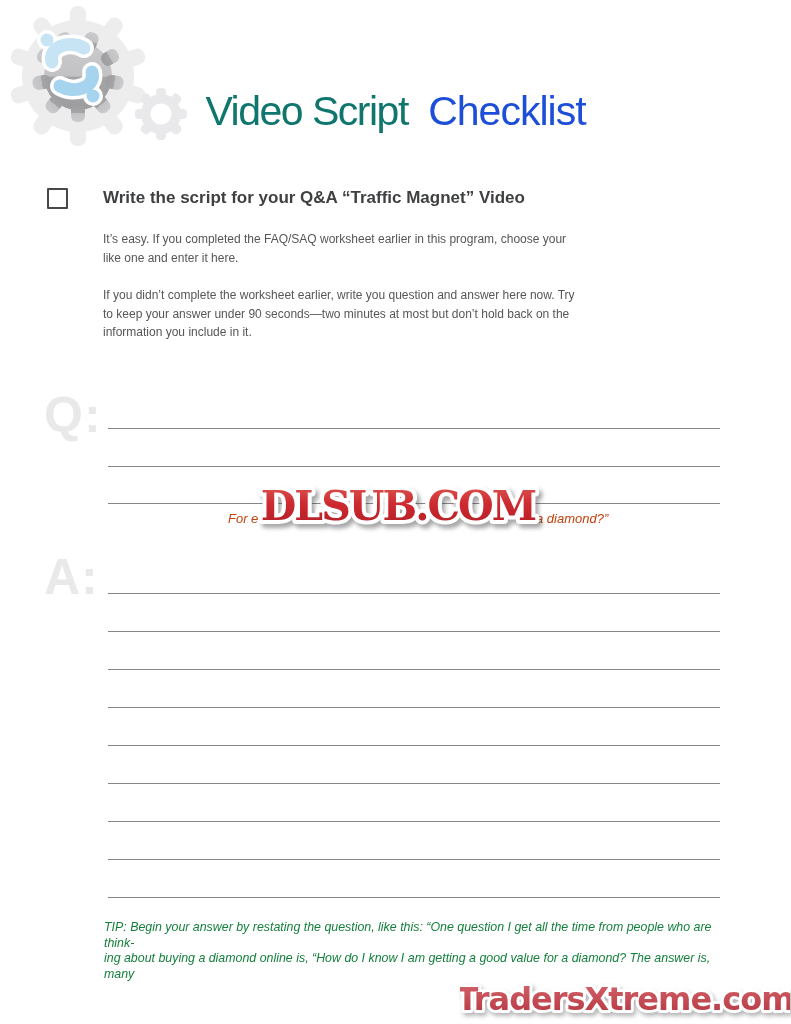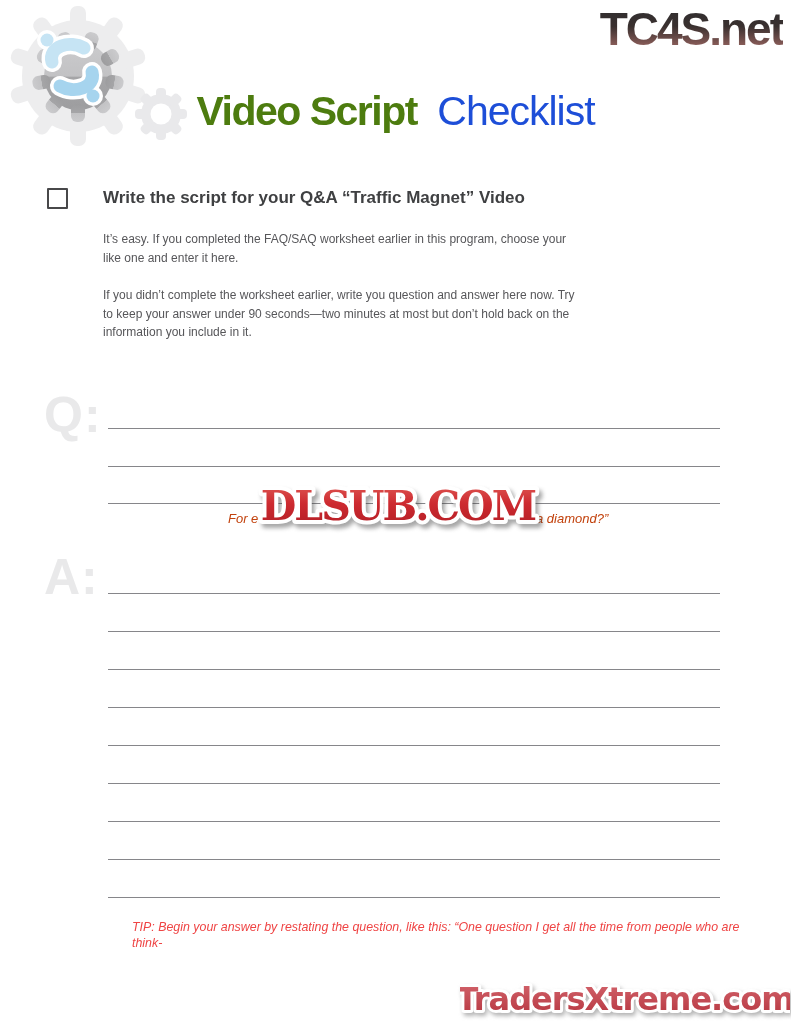--- a/index.html
+++ b/index.html
@@ -14,21 +14,21 @@
     position:absolute;top:2px;right:8px;
     font-size:46px;font-weight:bold;letter-spacing:-2px;
     background:linear-gradient(180deg,#2e2e30 0%,#39302f 45%,#8c5e5a 82%,#a87b74 100%);
     -webkit-background-clip:text;background-clip:text;
     color:transparent;
   }
   .title{
     position:absolute;left:0;right:0;top:88px;text-align:center;
     font-size:41px;letter-spacing:-1px;white-space:nowrap;
   }
-  .title .t-black{font-weight:bold;color:#4d7c0f;letter-spacing:-1.5px;margin-top:30px;}
+  .title .t-black{font-weight:normal;color:#0f766e;letter-spacing:-1.5px;margin-top:30px;}
   .title .t-blue{font-weight:400;color:#1d4ed8;margin-left:10px;}
   
   .checkbox{
     position:absolute;left:47px;top:188px;width:17px;height:17px;
     border:2px solid #48484a;background:#fff;border-radius:1px;
   }
   .item-heading{
     position:absolute;left:103px;top:188px;width:620px;
     font-size:17px;font-weight:bold;color:#3f4042;
   }
@@ -54,21 +54,21 @@
   .cap-start{left:228px;}
   .cap-end{left:536px;}
   
   .watermark{
     position:absolute;left:248px;top:474px;
     filter:drop-shadow(3px 4px 2px rgba(60,60,60,0.45));
   }
   
   .tip{
     position:absolute;left:104px;top:920px;width:625px;
-    font-size:12.4px;line-height:15.6px;font-style:italic;color:#ef4444;margin-left:28px;
+    font-size:12.4px;line-height:15.6px;font-style:italic;color:#15803d;
   }
   
   .footer-logo{
     position:absolute;left:460px;top:975px;
     filter:drop-shadow(2px 3px 2px rgba(120,120,120,0.55));
   }
 </style>
 </head>
 <body>
 
@@ -137,21 +137,20 @@
         <rect x="156" y="88" width="10" height="13" rx="4" transform="rotate(135 161 114)"></rect>
         <rect x="156" y="88" width="10" height="13" rx="4" transform="rotate(180 161 114)"></rect>
         <rect x="156" y="88" width="10" height="13" rx="4" transform="rotate(225 161 114)"></rect>
         <rect x="156" y="88" width="10" height="13" rx="4" transform="rotate(270 161 114)"></rect>
         <rect x="156" y="88" width="10" height="13" rx="4" transform="rotate(315 161 114)"></rect>
       </g>
       <circle cx="161" cy="114" r="10.5" fill="#ffffff"></circle>
     </g>
   </svg>
 
-  <div class="tc4s">TC4S.net</div>
 
   <div class="title">
     <span class="t-black">Video Script</span>
     <span class="t-blue">Checklist</span>
   </div>
 
   <div class="checkbox"></div>
   <div class="item-heading">Write the script for your Q&amp;A “Traffic Magnet” Video</div>
 
   <div class="para para1">
@@ -189,20 +188,21 @@
   <div class="wline" style="top:669px;"></div>
   <div class="wline" style="top:707px;"></div>
   <div class="wline" style="top:745px;"></div>
   <div class="wline" style="top:783px;"></div>
   <div class="wline" style="top:821px;"></div>
   <div class="wline" style="top:859px;"></div>
   <div class="wline" style="top:897px;"></div>
 
   <div class="tip">
     <div>TIP: Begin your answer by restating the question, like this: “One question I get all the time from people who are think-</div>
+    <div>ing about buying a diamond online is, “How do I know I am getting a good value for a diamond? The answer is, many</div>
   </div>
 
   <svg class="footer-logo" width="330" height="48" viewBox="0 0 330 48">
     <defs>
       <linearGradient id="ftRed" x1="0" y1="0" x2="0" y2="1">
         <stop offset="0" stop-color="#d4666e"></stop>
         <stop offset="1" stop-color="#b5343e"></stop>
       </linearGradient>
     </defs>
     <text x="165" y="35" text-anchor="middle" font-family="DejaVu Sans, sans-serif" font-weight="bold" font-size="32" letter-spacing="-1" paint-order="stroke" stroke="#ffffff" stroke-width="6" stroke-linejoin="round" fill="url(#ftRed)">TradersXtreme.com</text>

